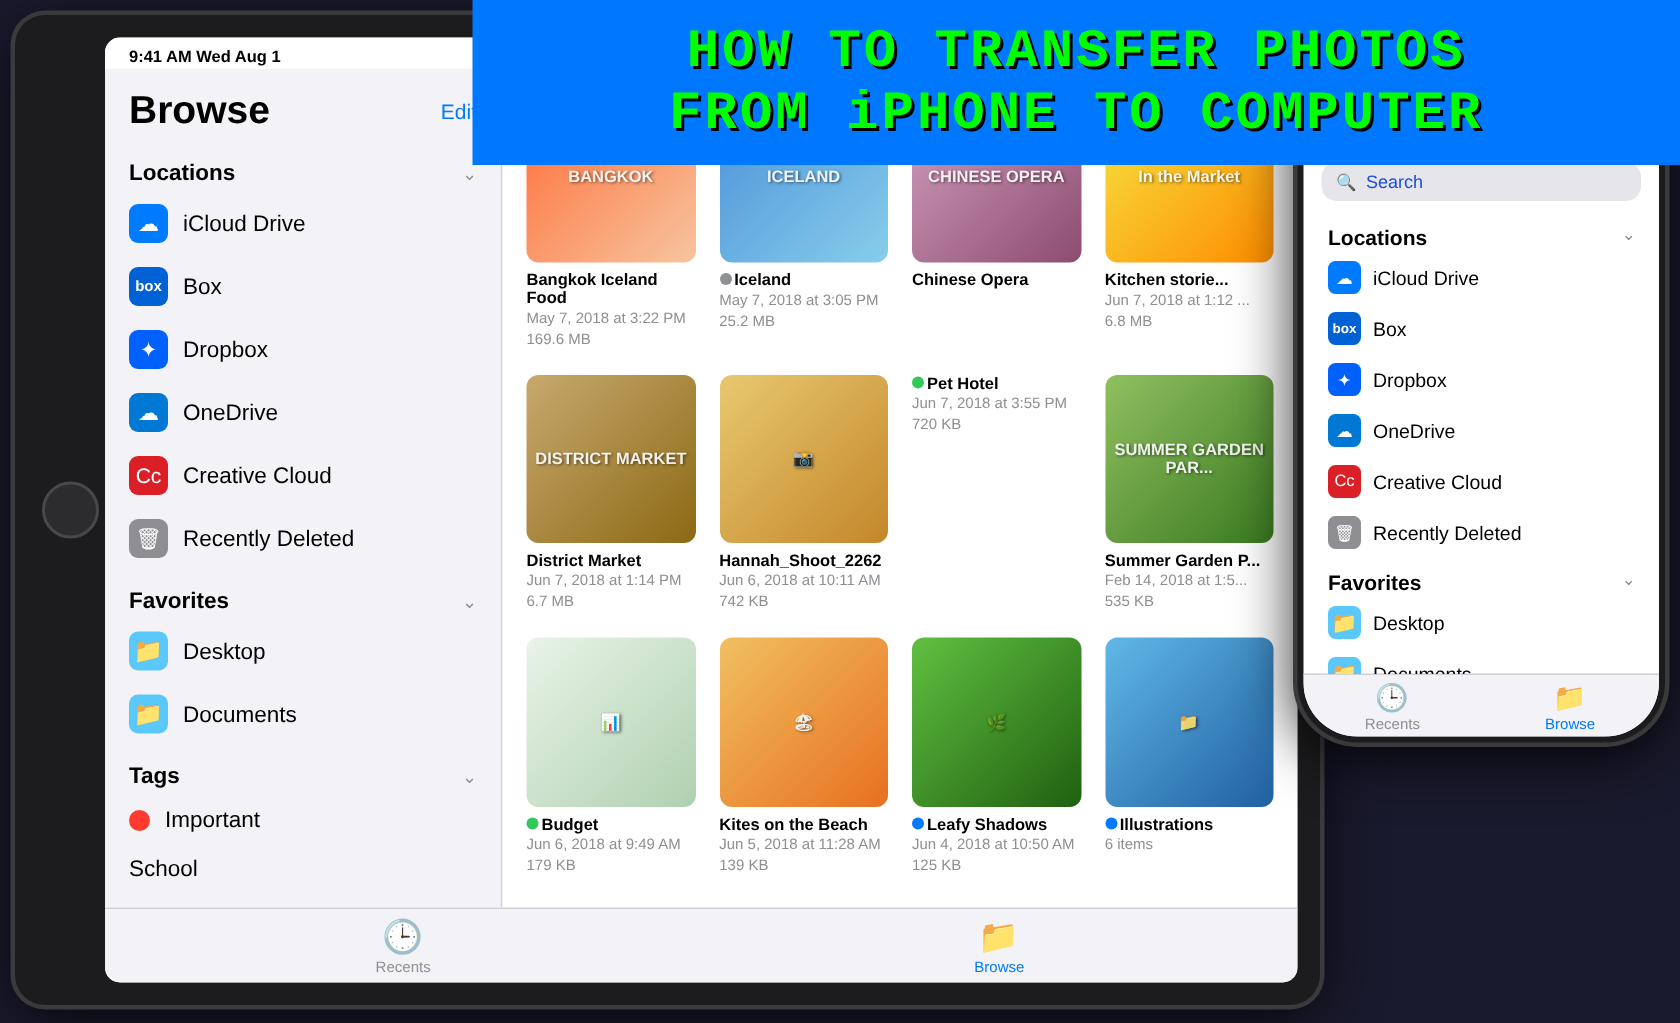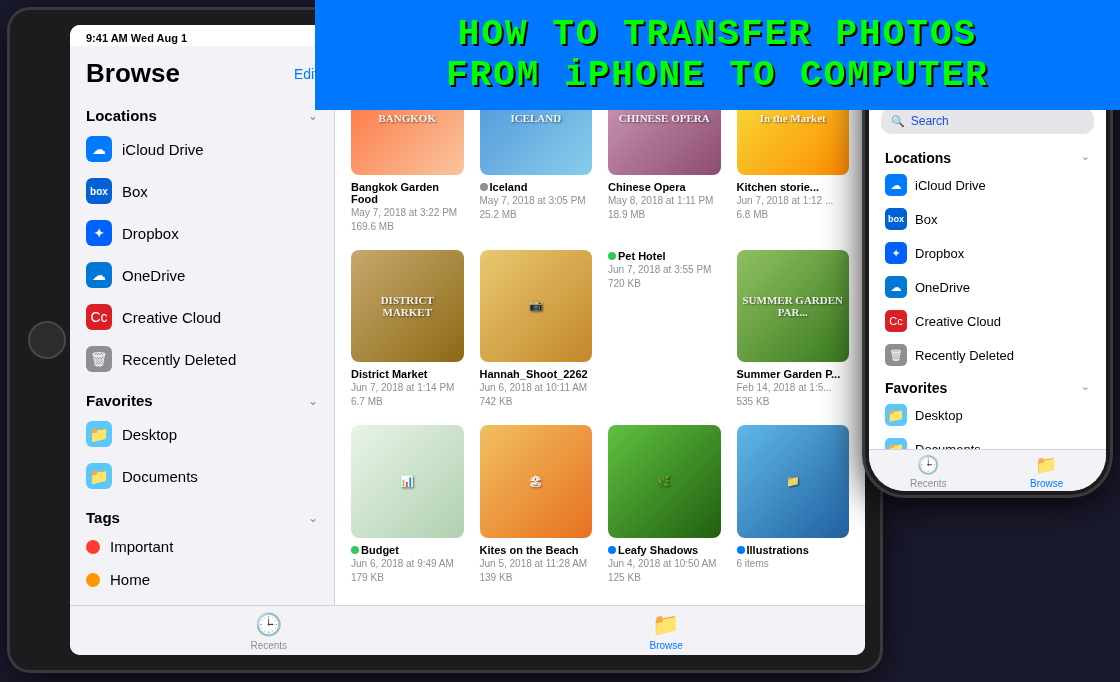--- a/index.html
+++ b/index.html
@@ -178,21 +178,20 @@
       cursor: pointer;
     }
     .file-thumb {
       width: 100%;
       aspect-ratio: 1;
       border-radius: 8px;
       overflow: hidden;
       background: #e5e5ea;
       margin-bottom: 6px;
       position: relative;
-      font-family: Liberation Serif, serif;
     }
     .file-name {
       font-size: 11px;
       font-weight: 600;
       color: #000;
       margin-bottom: 1px;
     }
     .file-meta {
       font-size: 10px;
       color: #8e8e93;
@@ -449,54 +448,49 @@
 
         <div class="section-header">
           <span class="section-title">Tags</span>
           <span class="chevron">⌄</span>
         </div>
         <div class="sidebar-item">
           <div class="tag-dot" style="background:#ff3b30;"></div>
           <span class="sidebar-item-label">Important</span>
         </div>
         <div class="sidebar-item">
-          <div class="tag-dot" style="background:#ff9500;"></div>
-          <span class="sidebar-item-label">Home</span>
-        </div>
-        <div class="sidebar-item">
 
           <span class="sidebar-item-label">School</span>
         </div>
       </div>
 
       <div class="ipad-main">
         <div class="files-grid">
 
           <div class="file-card">
             <div class="file-thumb thumb-bangkok">
               <div class="thumb-text">BANGKOK</div>
             </div>
-            <span class="file-name">Bangkok Garden Food</span>
+            <span class="file-name">Bangkok Iceland Food</span>
             <span class="file-meta">May 7, 2018 at 3:22 PM<br>169.6 MB</span>
           </div>
 
           <div class="file-card">
             <div class="file-thumb thumb-iceland">
               <div class="thumb-text">ICELAND</div>
             </div>
             <span class="file-name"><span class="file-dot" style="background:#8e8e93;"></span>Iceland</span>
             <span class="file-meta">May 7, 2018 at 3:05 PM<br>25.2 MB</span>
           </div>
 
           <div class="file-card">
             <div class="file-thumb thumb-opera">
               <div class="thumb-text">CHINESE OPERA</div>
             </div>
             <span class="file-name">Chinese Opera</span>
-            <span class="file-meta">May 8, 2018 at 1:11 PM<br>18.9 MB</span>
           </div>
 
           <div class="file-card">
             <div class="file-thumb thumb-kitchen">
               <div class="thumb-text">In the Market</div>
             </div>
             <span class="file-name">Kitchen storie...</span>
             <span class="file-meta">Jun 7, 2018 at 1:12 ...<br>6.8 MB</span>
           </div>
 

